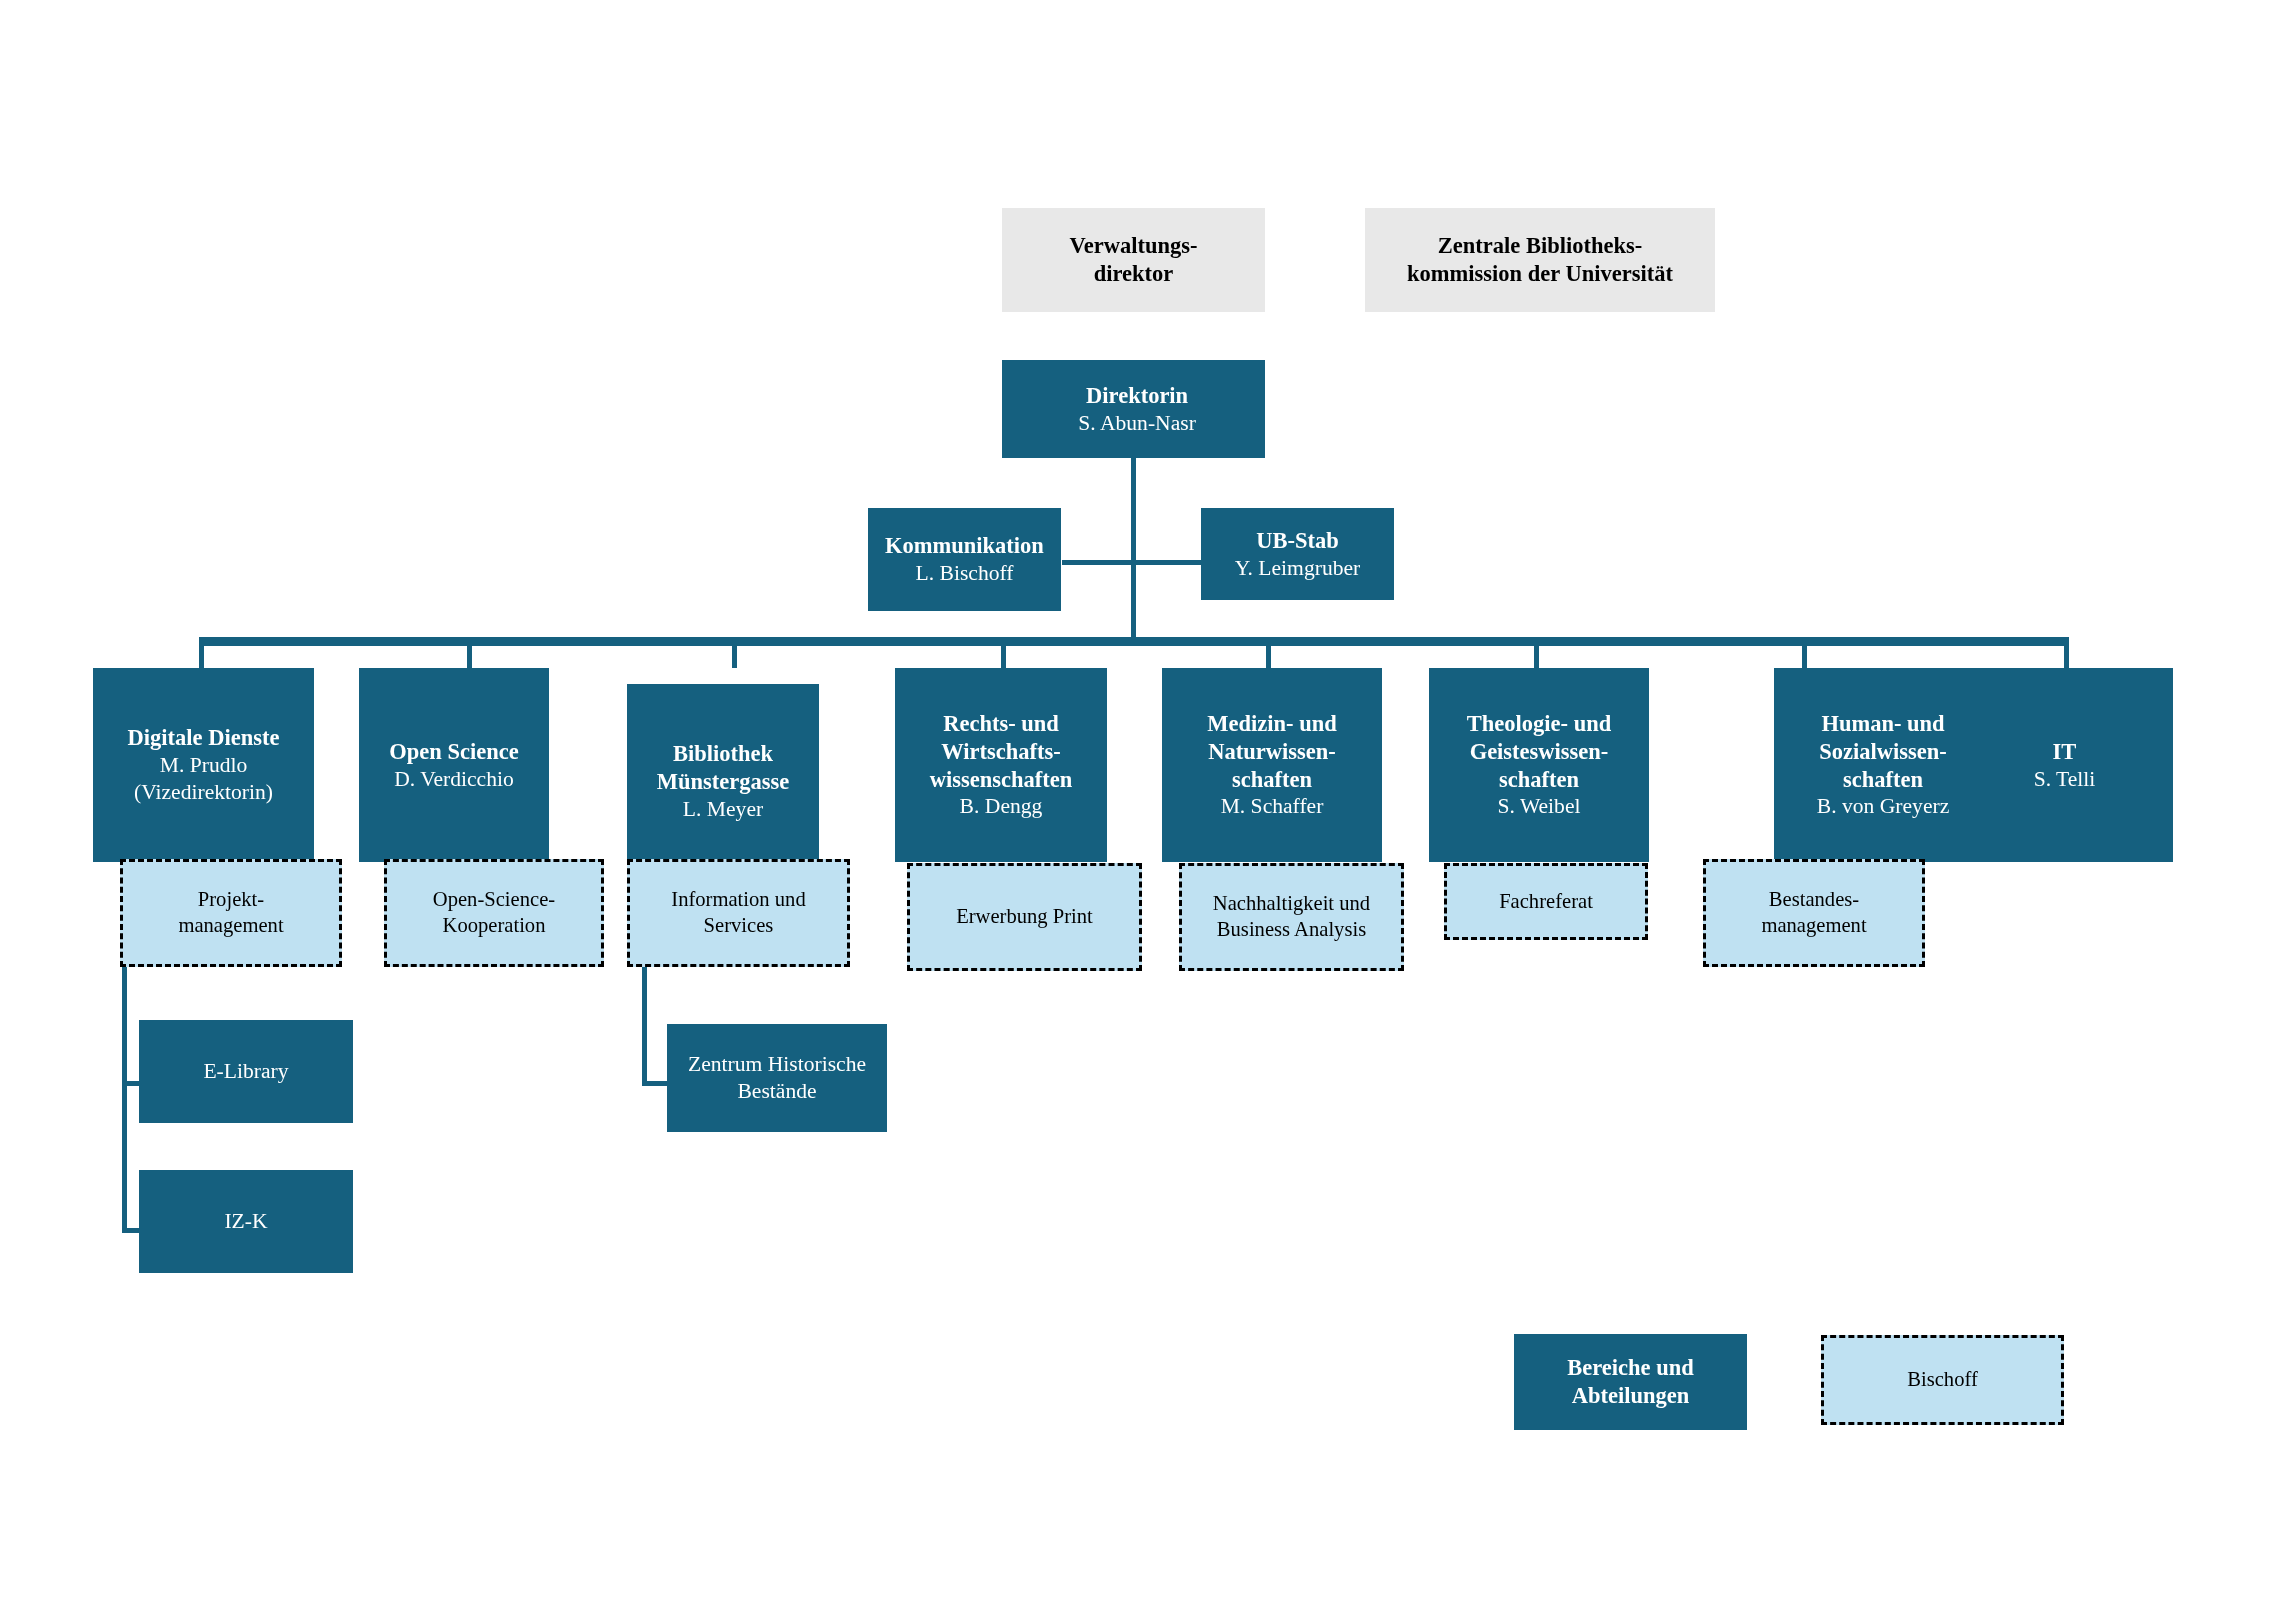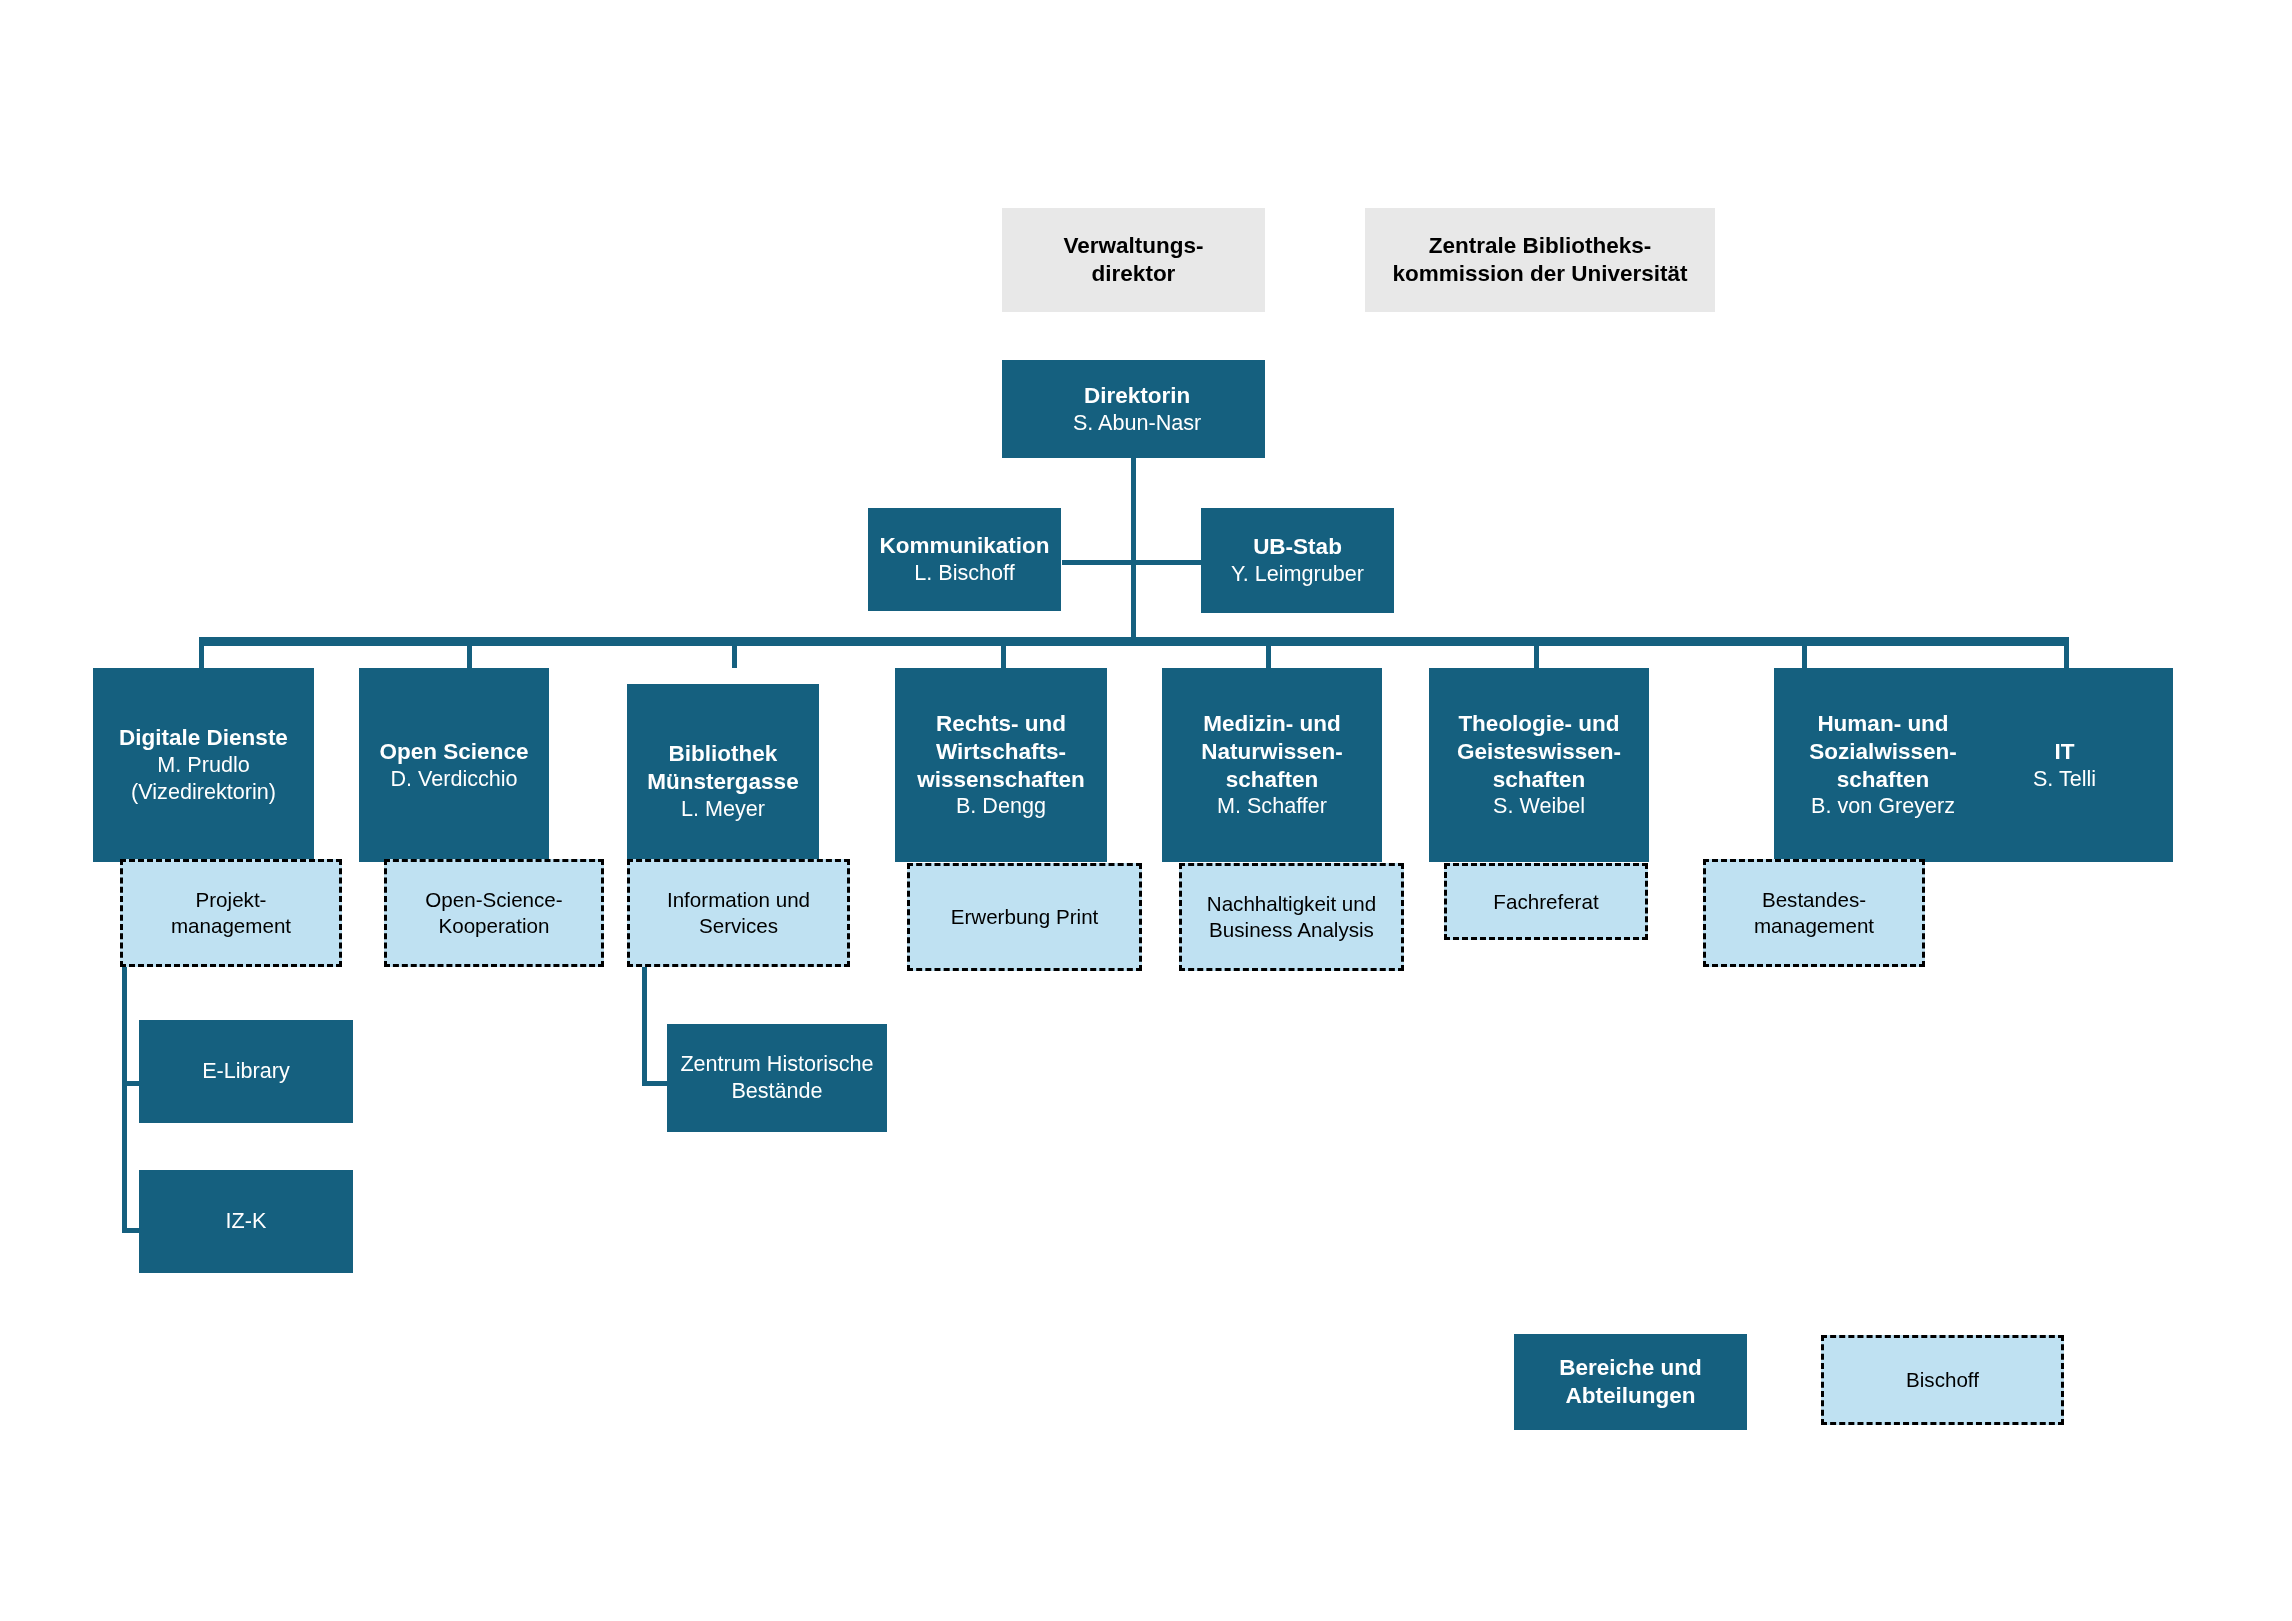--- a/index.html
+++ b/index.html
@@ -6,21 +6,21 @@
   html, body {
     margin: 0;
     padding: 0;
     background: #ffffff;
   }
   #chart-root {
     position: relative;
     width: 2293px;
     height: 1621px;
     background: #ffffff;
-    font-family: Liberation Sans, sans-serif;
+    font-family: Liberation Serif, serif;
     overflow: hidden;
   }
 
   
   .node {
     position: absolute;
     box-sizing: border-box;
     display: flex;
     flex-direction: column;
     align-items: center;
@@ -109,21 +109,21 @@
 
   <div class="conn v" style="left:1131px; top:458px; height:181px;"></div>
 
   <div class="conn h" style="left:1062px; top:560px; width:73px;"></div>
   <div class="node dept" style="left:868px; top:508px; width:193px; height:103px;">
     <span class="title">Kommunikation</span>
     <span class="person">L. Bischoff</span>
   </div>
 
   <div class="conn h" style="left:1131px; top:560px; width:70px;"></div>
-  <div class="node dept" style="left:1201px; top:508px; width:193px; height:105px;justify-content:center;">
+  <div class="node dept" style="left:1201px; top:508px; width:193px; height:92px;justify-content:center;">
     <span class="title">UB-Stab</span>
     <span class="person">Y. Leimgruber</span>
   </div>
 
   <div class="conn thick" style="left:199px; top:637px; width:1870px;"></div>
 
   <div class="conn v" style="left:199px; top:637px; height:31px;"></div>
   <div class="conn v" style="left:467px; top:637px; height:31px;"></div>
   <div class="conn v" style="left:732px; top:637px; height:31px;"></div>
   <div class="conn v" style="left:1001px; top:637px; height:31px;"></div>

